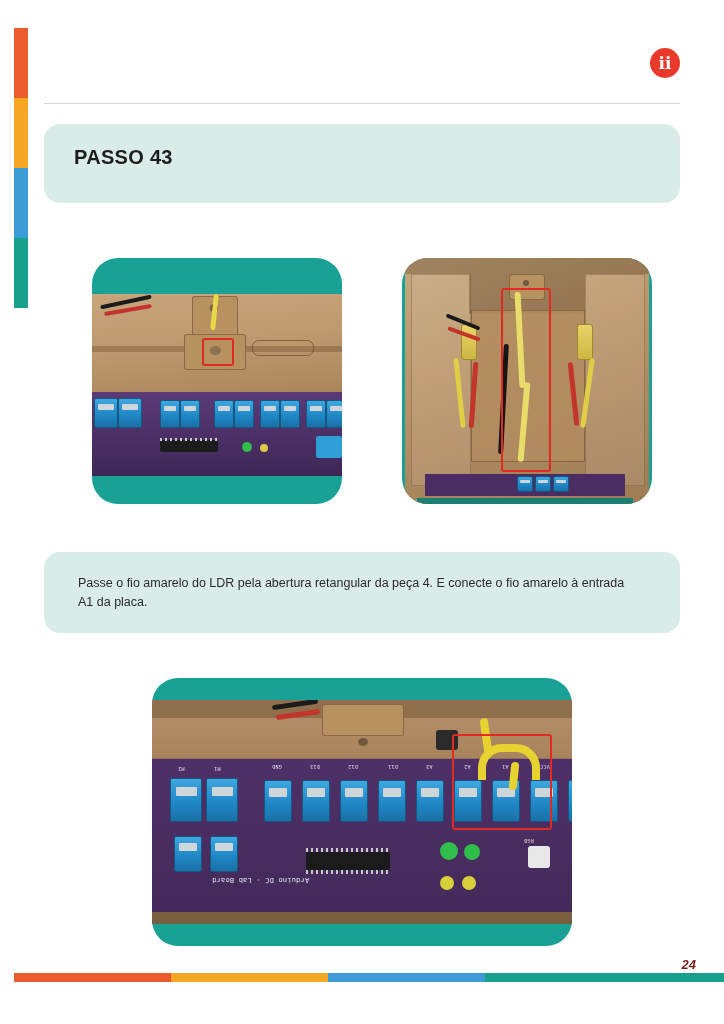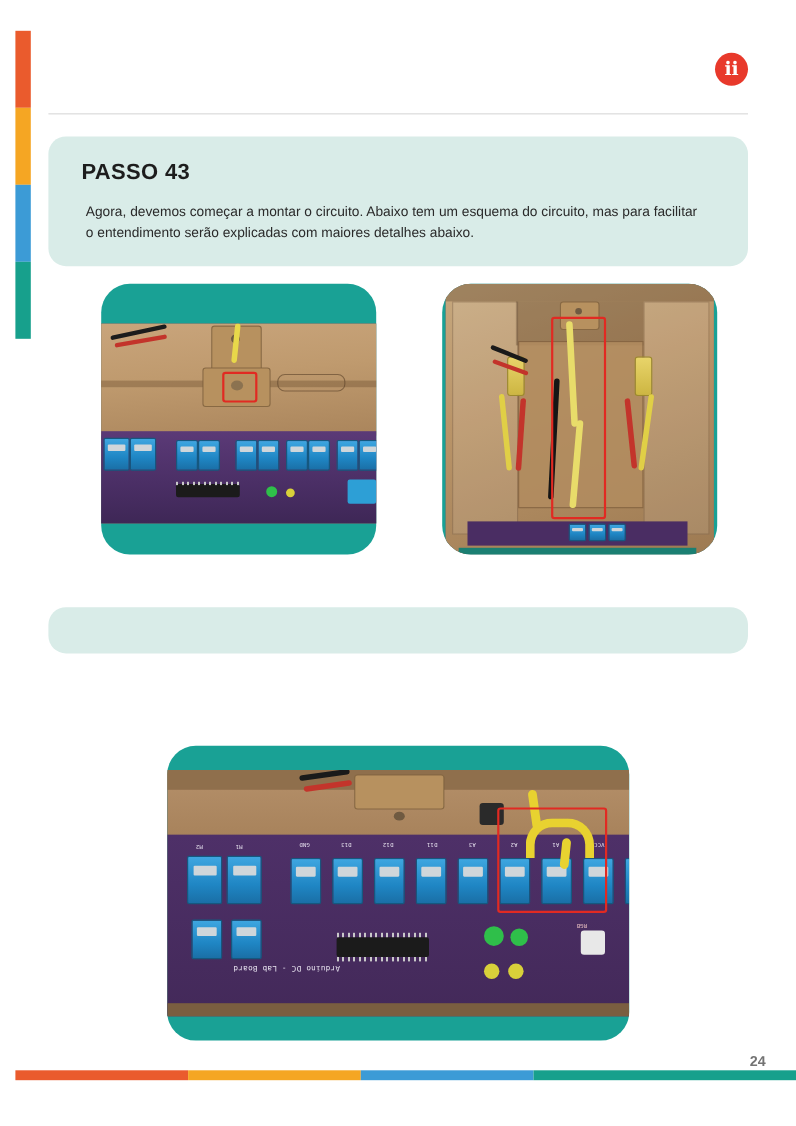--- a/index.html
+++ b/index.html
@@ -242,42 +242,42 @@
   .footer-bar > div { height: 100%; }
   .fb-1 { flex: 1.05; background: #ea5b2d; }
   .fb-2 { flex: 1.05; background: #f5a623; }
   .fb-3 { flex: 1.05; background: #3c9bd6; }
   .fb-4 { flex: 1.6; background: #17a08c; }
   .page-number {
     position: absolute;
     right: 28px;
     bottom: 52px;
     font-size: 13px;
-    color: #737373;
+    color: #7f1d1d;
     font-weight: bold;
+    font-style: italic;
   }
 </style>
 </head>
 <body>
 
 <div class="left-bar">
   <div class="lb-1"></div>
   <div class="lb-2"></div>
   <div class="lb-3"></div>
   <div class="lb-4"></div>
 </div>
 
 <div class="logo">
   <div class="logo-mark">ii</div>
 </div>
 <div class="header-rule"></div>
 
 <div class="step-block" id="block-43">
   <h2 class="step-title">PASSO 43</h2>
-  <p class="step-text">Agora, devemos começar a montar o circuito. Abaixo tem um esquema do circuito, mas para facilitar o entendimento serão explicadas com maiores detalhes abaixo.</p>
 </div>
 
 <div class="photo-frame" id="photo-43a">
   <div class="photo-inner">
 
     <div class="cardboard"></div>
     <div class="cardboard-seam" style="top:52px;"></div>
     <div class="tab" style="left:128px; top:2px; width:44px; height:40px;"></div>
     <div class="hole" style="left:146px; top:10px; width:8px; height:8px;"></div>
     <div class="tab" style="left:120px; top:40px; width:60px; height:34px; background:#a8朗;"></div>
@@ -339,20 +339,21 @@
 
     <div style="position:absolute;left:20px;bottom:8px;width:200px;height:22px;background:#4a2d63;"></div>
     <div class="term" style="left:112px; bottom:12px; width:14px; height:14px;"></div>
     <div class="term" style="left:130px; bottom:12px; width:14px; height:14px;"></div>
     <div class="term" style="left:148px; bottom:12px; width:14px; height:14px;"></div>
     <div style="position:absolute;left:12px;bottom:0;width:216px;height:6px;background:#1b7f72;"></div>
   </div>
 </div>
 
 <div class="step-block" id="block-44">
+  <p class="step-text">Passe o fio amarelo do LDR pela abertura retangular da peça 4. E conecte o fio amarelo à entrada A1 da placa.</p>
 </div>
 
 <div class="photo-frame" id="photo-44">
   <div class="photo-inner">
     <div class="pcb-wide"></div>
 
     <div style="position:absolute;left:0;top:0;width:100%;height:18px;background:#8f6f4c;"></div>
     <div class="tab" style="left:170px; top:4px; width:80px; height:30px;"></div>
     <div class="hole" style="left:206px; top:38px; width:10px; height:8px;"></div>
     <div class="wire" style="left:120px; top:2px; width:46px; height:5px; background:#1a1a1a; transform:rotate(-8deg);"></div>

